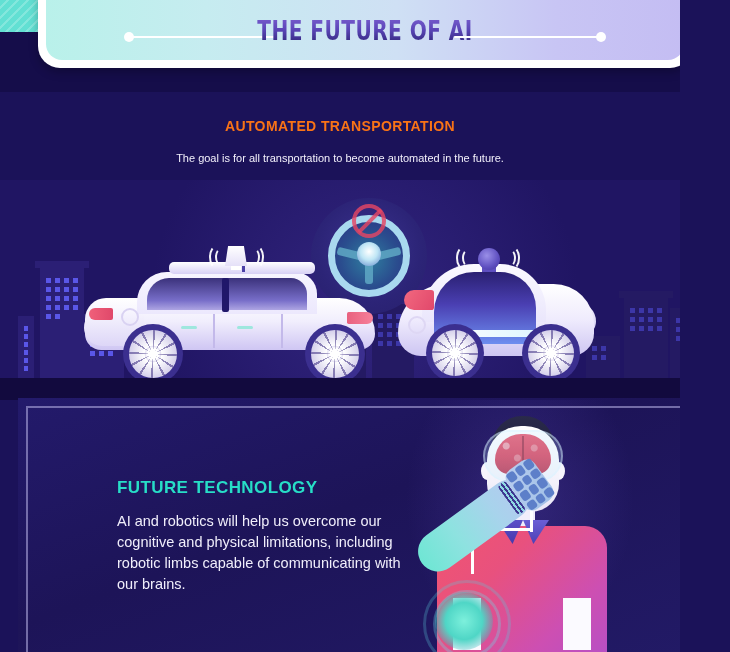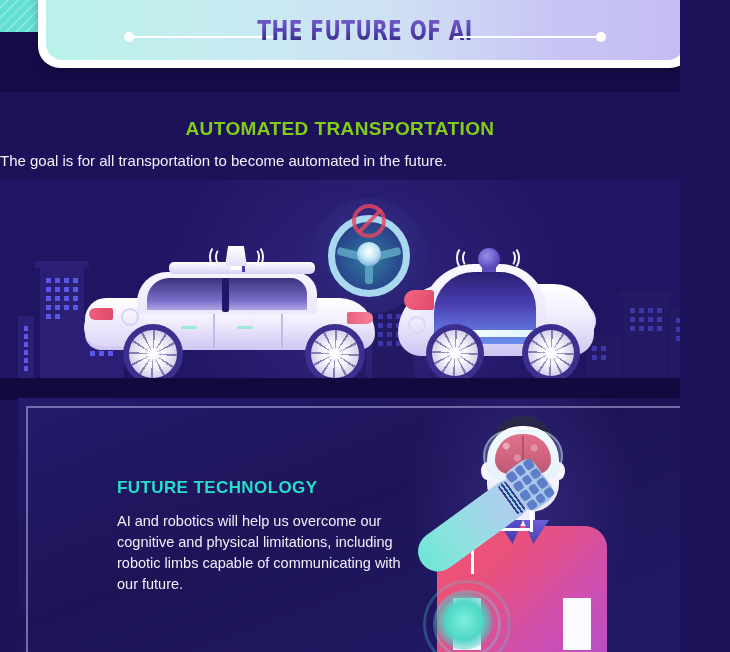--- a/index.html
+++ b/index.html
@@ -63,26 +63,26 @@
   .hdr-dot{
     position:absolute;top:66px;width:10px;height:10px;border-radius:50%;
     background:#ffffff;
   }
   .hdr-dot.left{left:78px;}
   .hdr-dot.right{right:78px;}
 
   
   .sec1-heading{
     position:absolute;left:0;right:0;top:118px;text-align:center;
-    font-size:19px;font-weight:bold;letter-spacing:0.4px;
-    color:#84cc16;
+    font-size:14px;font-weight:bold;letter-spacing:0.4px;
+    color:#f97316;
   }
   .sec1-sub{
-    position:absolute;left:0;right:0;top:152px;text-align:left;
-    font-size:15px;color:#f2f0fb;font-weight:500;
+    position:absolute;left:0;right:0;top:152px;text-align:center;
+    font-size:11px;color:#f2f0fb;font-weight:500;
   }
 
   
   .scene1{
     position:absolute;left:0;top:180px;width:730px;height:220px;
     overflow:hidden;
     background:#201563;
   }
   .scene1-glow{
     position:absolute;left:50%;top:-40px;transform:translateX(-50%);
@@ -611,16 +611,16 @@
             <i></i>
             <i></i>
             <i></i>
             <i></i>
             <i></i>
         </div>
       </div>
     </div>
 
     <div class="sec2-heading">FUTURE TECHNOLOGY</div>
-    <div class="sec2-body">AI and robotics will help us overcome our cognitive and physical limitations, including robotic limbs capable of communicating with our future.</div>
+    <div class="sec2-body">AI and robotics will help us overcome our cognitive and physical limitations, including robotic limbs capable of communicating with our brains.</div>
   </div>
 
 </div>
 
 </body></html>

